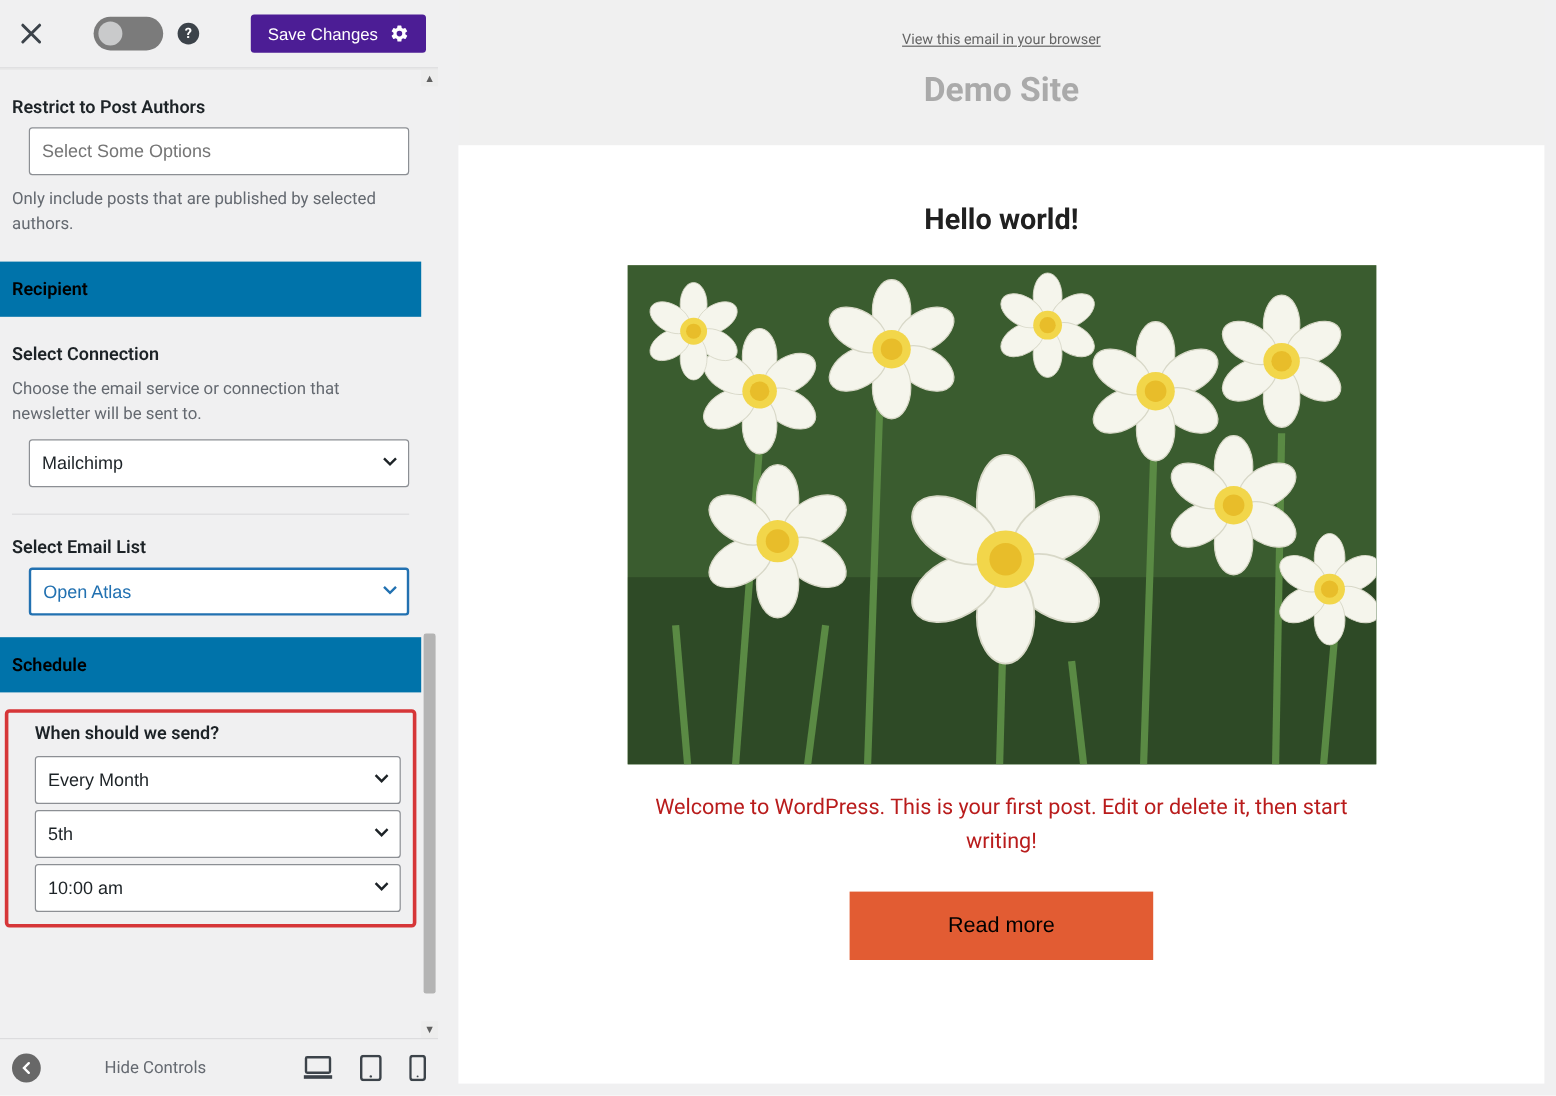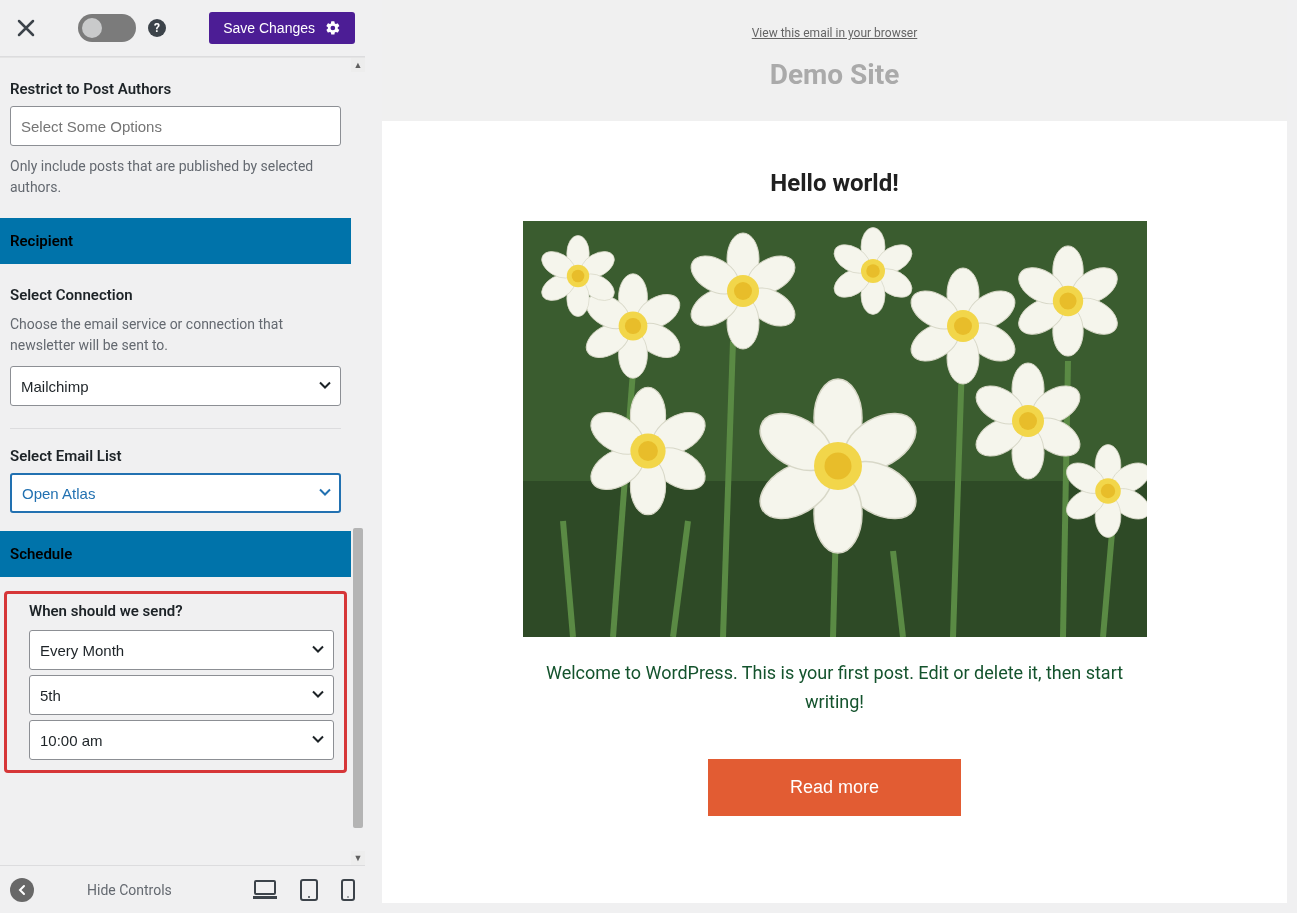--- a/index.html
+++ b/index.html
@@ -102,21 +102,21 @@
     color: #1d2327;
     padding: 22px 10px 8px 10px;
   }
   .section-label.sm { padding-top: 18px; }
   .hint {
     font-size: 14px;
     color: #646970;
     padding: 2px 10px 10px 10px;
     line-height: 1.5;
   }
-  .field-wrap { padding: 0 10px 8px 10px; }
+  .field-wrap { padding: 0 10px 8px 24px; }
   .text-input {
     width: 100%;
     height: 40px;
     border: 1px solid #8c8f94;
     border-radius: 3px;
     background: #fff;
     padding: 0 10px;
     font-size: 15px;
     color: #1d2327;
   }
@@ -216,27 +216,27 @@
     background: #4a6b3a;
     position: relative;
     overflow: hidden;
   }
   .flower-svg { position: absolute; inset: 0; width: 100%; height: 100%; }
   .post-text {
     width: 624px;
     text-align: center;
     padding: 22px 0 0 0;
     font-size: 18px;
-    color: #14532d;
+    color: #b91c1c;
     line-height: 1.6;
   }
   .read-more {
-    margin-top: 42px;
+    margin-top: 26px;
     background: #e25c33;
-    color: #ffffff;
+    color: #000000;
     border: none;
     padding: 18px 82px;
     font-size: 18px;
     cursor: pointer;
   }
 
   
   .bottombar {
     position: absolute;
     left: 0; bottom: 0;

